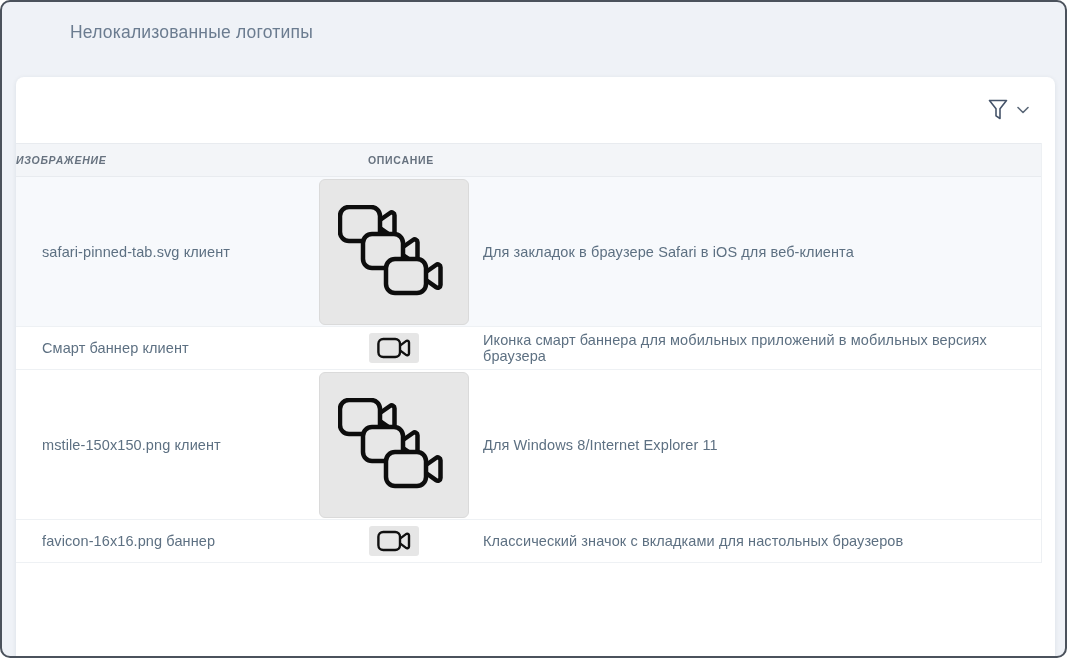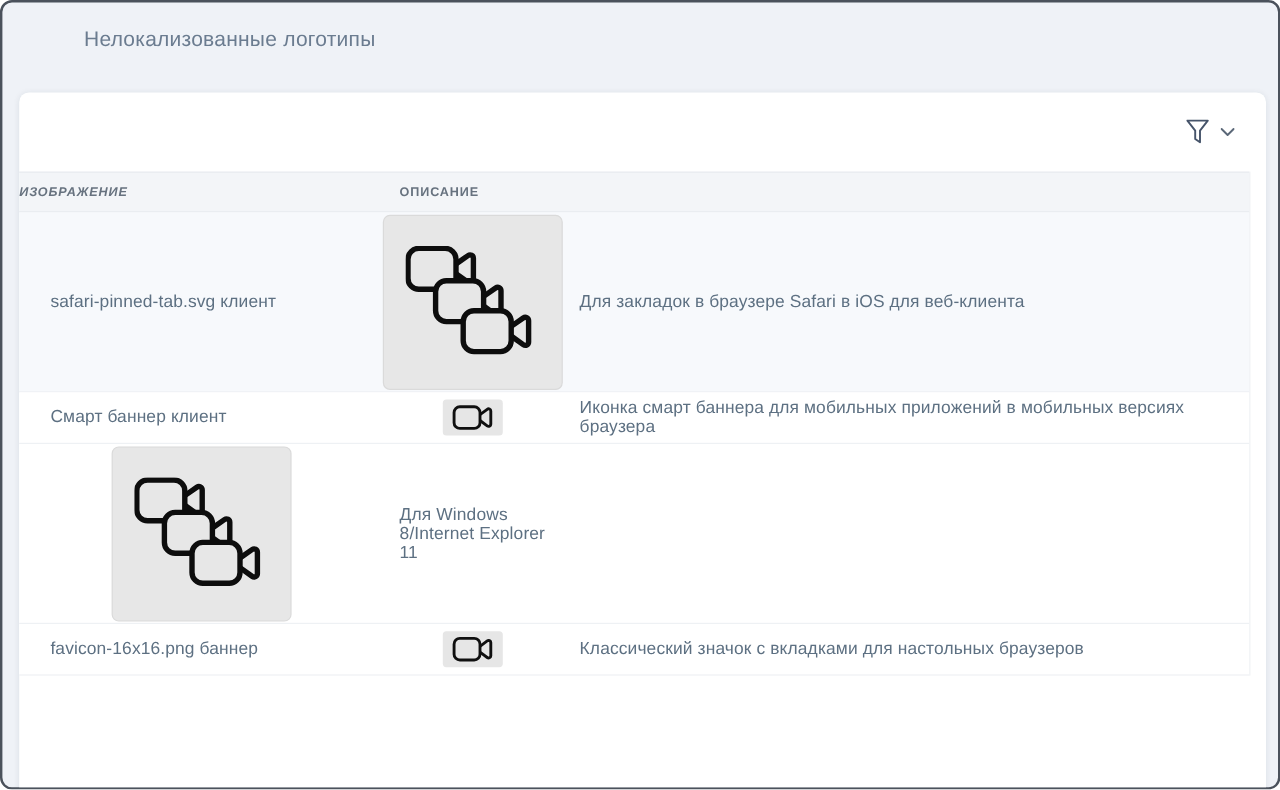--- a/index.html
+++ b/index.html
@@ -67,21 +67,21 @@
     border-bottom: 1px solid #e8ebef;
   }
   .th {
     font-size: 10.5px;
     font-weight: 700;
     letter-spacing: .07em;
     color: #67727f;
   }
   .th-name { padding-left: 26px; }
   .th-image { text-align: left; font-style: italic; }
-  .th-desc { padding-left: 14px; }
+  .th-desc { padding-left: 14px; text-align: center; }
 
   .row {
     display: grid;
     grid-template-columns: 303px 150px 1fr;
     align-items: center;
     border-bottom: 1px solid #eef1f4;
     background: #ffffff;
   }
   .row-small { height: 43px; }
   .tbody .row-small:first-child { height: 48px; }
@@ -173,20 +173,21 @@
           <path d="M38 24 L48 31.5 C50 33 53 31.8 53 29.2 V10.8 C53 8.2 50 7 48 8.5 L38 16" fill="#e6e6e6" stroke="#101010" stroke-width="4" stroke-linejoin="round"></path>
           <rect x="2" y="5" width="36" height="30" rx="8" fill="#e6e6e6" stroke="#101010" stroke-width="4"></rect>
         </svg>
       </span>
 
     </div>
     <div class="cell cell-desc">Иконка смарт баннера для мобильных приложений в мобильных версиях браузера</div>
   </div>
 
   <div class="row row-large">
+    <div class="cell cell-name">mstile-150x150.png клиент</div>
     <div class="cell cell-image">
 
       <span class="img large-img">
         <svg width="112" height="94" viewBox="0 0 112 94">
           <g transform="translate(2,2)">
             <path d="M40 21 L50 28.2 C52 29.6 54.5 28.4 54.5 26 V8.2 C54.5 5.8 52 4.6 50 6 L40 13" fill="#e7e7e7" stroke="#0d0d0d" stroke-width="4.5" stroke-linejoin="round"></path>
             <rect x="0" y="0" width="40" height="34" rx="9" fill="#e7e7e7" stroke="#0d0d0d" stroke-width="4.5"></rect>
           </g>
           <g transform="translate(25,29)">
             <path d="M40 21 L50 28.2 C52 29.6 54.5 28.4 54.5 26 V8.2 C54.5 5.8 52 4.6 50 6 L40 13" fill="#e7e7e7" stroke="#0d0d0d" stroke-width="4.5" stroke-linejoin="round"></path>

